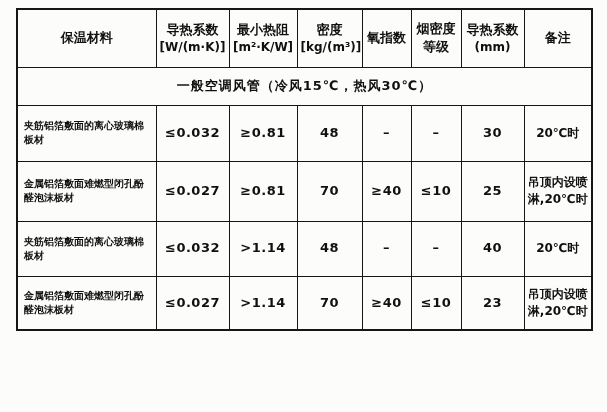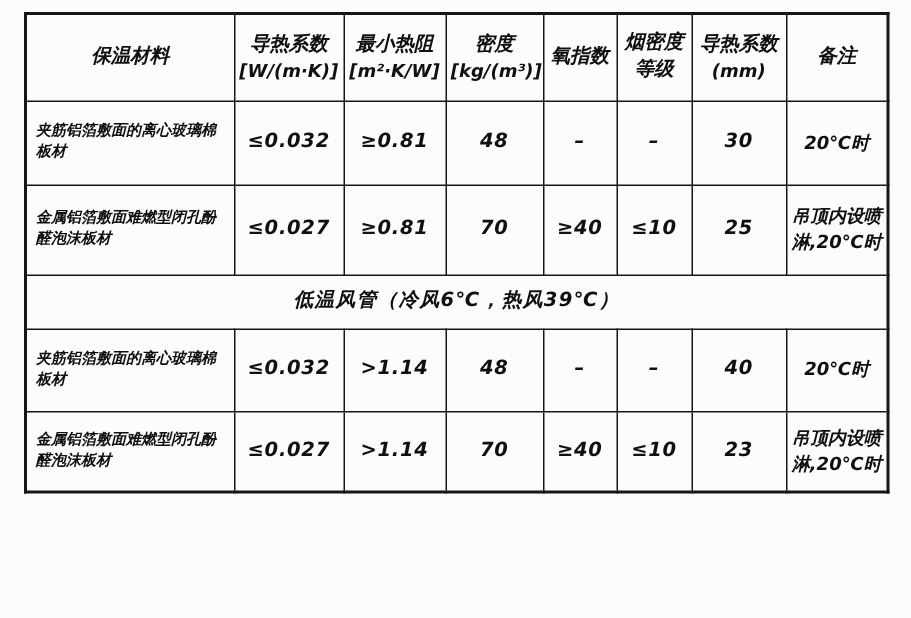--- a/index.html
+++ b/index.html
@@ -16,21 +16,20 @@
     font-size: 15px;
     letter-spacing: 1px;
     padding-top: 7px;
   }
   table.tbl {
     border-collapse: collapse;
     table-layout: fixed;
     margin: 8px 0 0 16px;
     width: 575px;
     border: 2px solid #161616;
-    font-style: italic;
   }
   .tbl th, .tbl td {
     border: 1px solid #161616;
     font-weight: bold;
     text-align: center;
     vertical-align: middle;
     padding: 0 3px;
     font-size: 13px;
     line-height: 1.4;
     overflow: hidden;
@@ -103,42 +102,42 @@
         <th>
           <span class="hline1">导热系数</span>
           <span class="hline2">(mm)</span>
         </th>
         <th>
           <span class="hline1">备注</span>
         </th>
       </tr>
     </thead>
     <tbody>
+      <tr class="section-row r-sect1">
+        <td colspan="8">一般空调风管（冷风15℃，热风30℃）</td>
+      </tr>
       <tr class="r-data1">
         <td class="material">夹筋铝箔敷面的离心玻璃棉板材</td>
         <td class="value">≤0.032</td>
         <td class="value">≥0.81</td>
         <td class="value">48</td>
         <td class="value">–</td>
         <td class="value">–</td>
         <td class="value">30</td>
         <td class="remark">20℃时</td>
       </tr>
       <tr class="r-data2">
         <td class="material">金属铝箔敷面难燃型闭孔酚醛泡沫板材</td>
         <td class="value">≤0.027</td>
         <td class="value">≥0.81</td>
         <td class="value">70</td>
         <td class="value">≥40</td>
         <td class="value">≤10</td>
         <td class="value">25</td>
         <td class="remark">吊顶内设喷淋,20℃时</td>
-      </tr>
-      <tr class="section-row r-sect2">
-        <td colspan="8">低温风管（冷风6℃，热风39℃）</td>
       </tr>
       <tr class="r-data3">
         <td class="material">夹筋铝箔敷面的离心玻璃棉板材</td>
         <td class="value">≤0.032</td>
         <td class="value">&gt;1.14</td>
         <td class="value">48</td>
         <td class="value">–</td>
         <td class="value">–</td>
         <td class="value">40</td>
         <td class="remark">20℃时</td>

